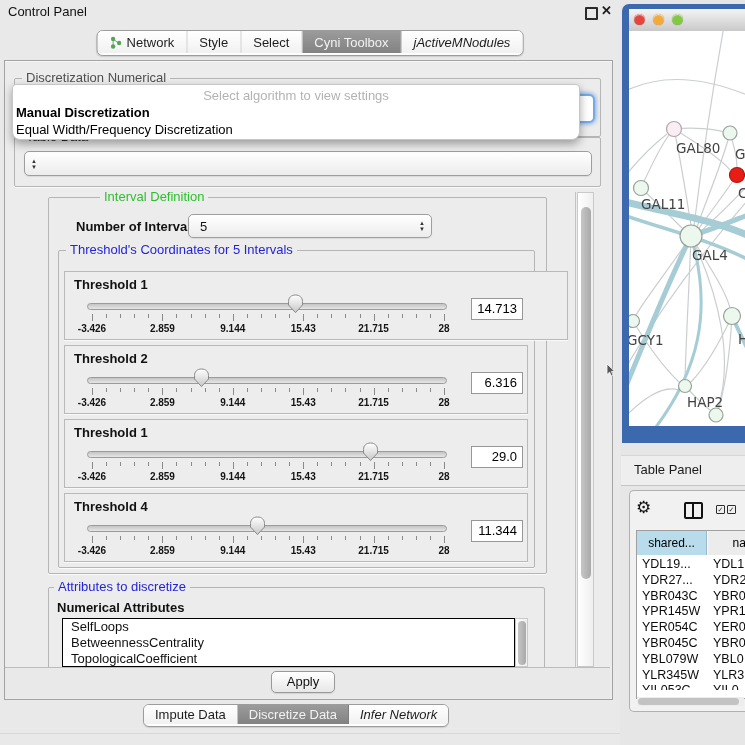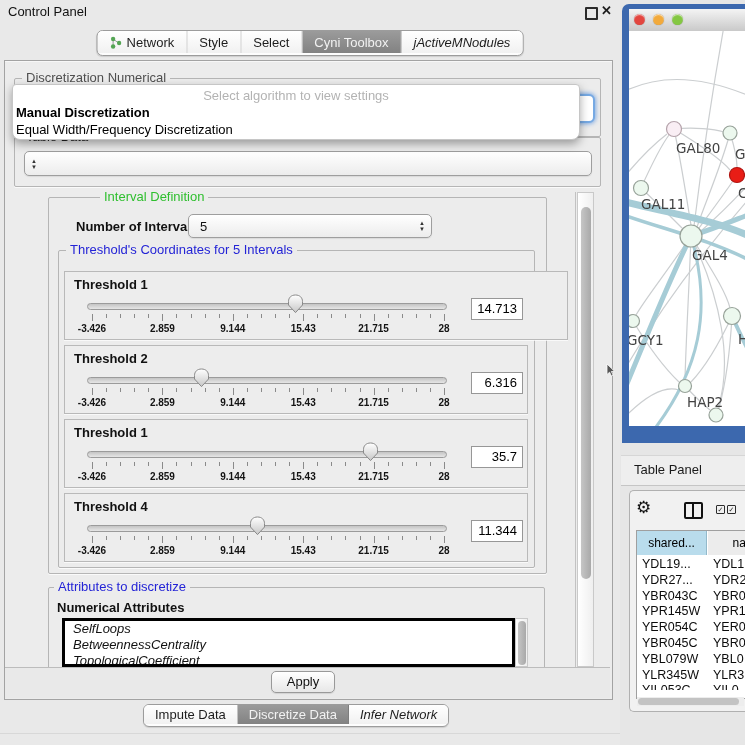--- a/index.html
+++ b/index.html
@@ -36,21 +36,21 @@
   .thp{border:1px solid #b9b9b9;background:#ededed;box-shadow:0 1px 0 rgba(255,255,255,.7);box-sizing:border-box;}
   .thp .tlabel{position:absolute;left:9px;top:5px;font-size:13px;font-weight:bold;color:#111;}
   .track{position:absolute;height:5px;border:1px solid #9b9b9b;border-radius:4px;background:linear-gradient(#c4c4c4,#e6e6e6);}
   .tk{position:absolute;width:1px;background:#8a8a8a;top:0;}
   .tklbl{position:absolute;width:64px;margin-left:-32px;text-align:center;font-size:10px;font-weight:bold;color:#141414;}
   .valbox{position:absolute;background:#fff;border:1px solid #979797;font-size:13px;color:#000;text-align:right;padding-right:5px;box-sizing:border-box;}
   
   .sb-track-v{background:linear-gradient(90deg,#ffffff,#efefef);border:1px solid #c9c9c9;box-sizing:border-box;}
   .sb-thumb{background:linear-gradient(90deg,#c6c6c6,#a9a9a9);border-radius:6px;}
   
-  .list{background:#fff;border:3px solid #000000;overflow:hidden;font-size:13px;color:#111;font-style:italic;}
+  .list{background:#fff;border:1px solid #000000;overflow:hidden;font-size:13px;color:#111;}
   .list .li{height:16px;line-height:16px;padding-left:8px;white-space:nowrap;}
   .btn{border:1px solid #999;border-radius:5px;background:linear-gradient(#ffffff,#e7e7e7);font-size:13px;color:#111;text-align:center;box-shadow:0 1px 1px rgba(0,0,0,.1);}
   
   .net-frame{left:622px;top:4px;width:123px;height:439px;background:#3c68ae;border-radius:7px 0 0 0;}
   .net-titlebar{left:629px;top:9px;width:116px;height:22px;background:linear-gradient(#f4f4f4,#c9c9c9);border-bottom:1px solid #8e8e8e;}
   .tl{position:absolute;top:5px;width:11px;height:11px;border-radius:50%;box-shadow:inset 0 1px 1px rgba(255,255,255,.7),0 0 1px rgba(0,0,0,.4);}
   .net-canvas{left:629px;top:31px;width:116px;height:395px;background:#fff;overflow:hidden;}
   
   .tp-header{left:621px;top:455px;width:124px;height:29px;background:#eeeeee;border-top:1px solid #d6d6d6;border-bottom:1px solid #c5c5c5;}
   .tp-title{left:634px;top:462px;font-size:13px;color:#1a1a1a;}
@@ -274,21 +274,21 @@
         </div>
         <span class="tklbl" style="left: 27px; top: 51px;">-3.426</span>
         <span class="tklbl" style="left: 97.4px; top: 51px;">2.859</span>
         <span class="tklbl" style="left: 167.8px; top: 51px;">9.144</span>
         <span class="tklbl" style="left: 238.2px; top: 51px;">15.43</span>
         <span class="tklbl" style="left: 308.6px; top: 51px;">21.715</span>
         <span class="tklbl" style="left: 379px; top: 51px;">28</span>
         <svg width="17" height="20" style="position: absolute; left: 296.6px; top: 22px; overflow: visible;">
           <path d="M8.5 1 C4.2 1 1.5 3.6 1.5 7.6 L1.5 11 L8.5 18.6 L15.5 11 L15.5 7.6 C15.5 3.6 12.8 1 8.5 1 Z" fill="url(#thumbGrad)" stroke="#8a8a8a" stroke-width="1"></path>
         </svg>
-        <div class="valbox" style="left: 406px; top: 26px; width: 52px; height: 22px; line-height: 20px;">35.7</div>
+        <div class="valbox" style="left: 406px; top: 26px; width: 52px; height: 22px; line-height: 20px;">29.0</div>
       </div>
       <div class="abs thp" style="left: 64px; top: 493px; width: 464px; height: 69px;">
         <div class="tlabel">Threshold 4</div>
         <div class="track" style="left: 22px; top: 31px; width: 358px;"></div>
         <div style="position: absolute; left: 27px; top: 42px; width: 352px; height: 8px;">
           <div class="tk" style="left: 0px; height: 7px;"></div>
           <div class="tk" style="left: 14.08px; height: 4px;"></div>
           <div class="tk" style="left: 28.16px; height: 4px;"></div>
           <div class="tk" style="left: 42.24px; height: 4px;"></div>
           <div class="tk" style="left: 56.32px; height: 4px;"></div>

